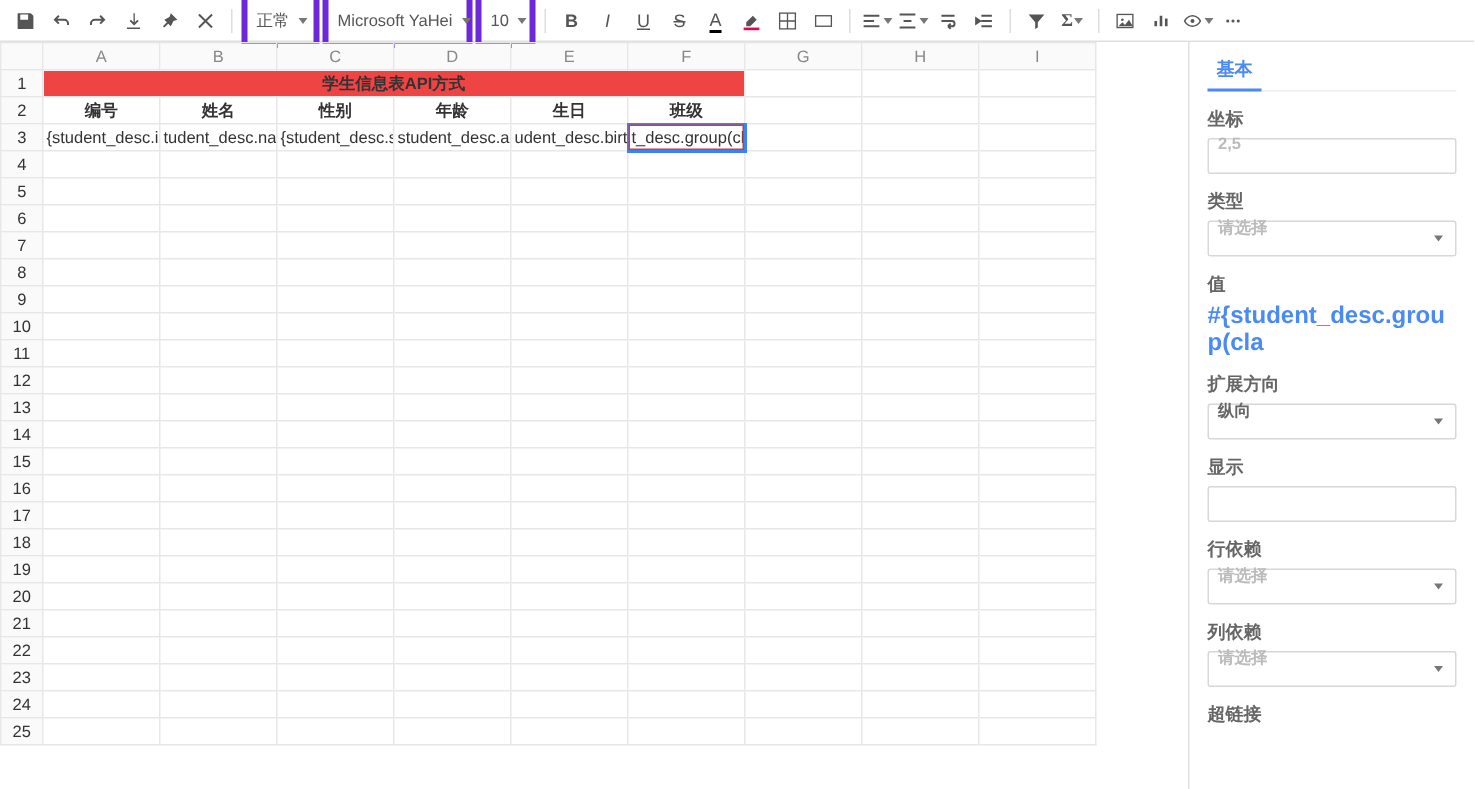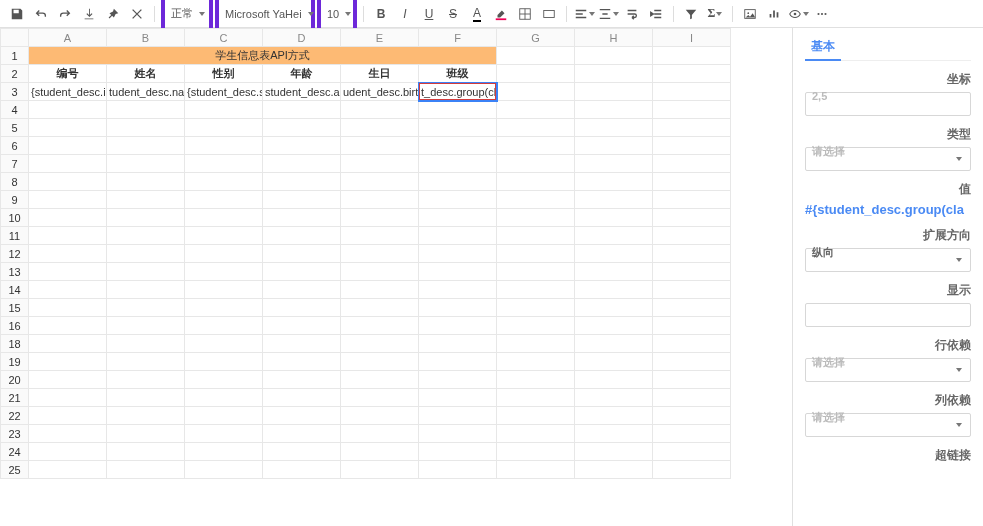--- a/index.html
+++ b/index.html
@@ -78,23 +78,23 @@
     color:#888;
     font-weight: normal;
   }
   .rowhdr {
     width: 28px;
     background:#fafafa;
     color:#888;
     font-weight: normal;
   }
   .title-cell {
-    background:#fdba74;
+    background:#ef4444;
     color:#fff;
-    font-weight: normal;
+    font-weight: bold;
   }
   .hdr-cell { font-weight: bold; margin-left: 16px; }
   .data-cell { text-align:left; padding:0 2px; color:#333; }
   .sel-cell {
     outline: 2px solid #3b82f6;
     outline-offset: -1px;
   }
   .red-box::after {
     content:"";
     position:absolute;
@@ -123,21 +123,21 @@
     font-size:12px;
     color:#999;
     cursor:pointer;
   }
   .panel-tab.active {
     color:#4a8af4;
     border-bottom:2px solid #4a8af4;
     margin-bottom:-1px;
   }
   .field { margin-bottom:10px; position:relative; }
-  .field-label { font-size:12px; color:#666; margin-bottom:4px;text-align:right; }
+  .field-label { font-size:12px; color:#666; margin-bottom:4px; }
   .field-input, .field-select {
     width:100%;
     height:24px;
     border:1px solid #d7d7d7;
     border-radius:2px;
     padding:0 20px 16px 6px;
     font-size:11px;
     color:#666;
     display:flex;
     align-items:center;
@@ -146,21 +146,21 @@
   }
   .field-input.placeholder,
   .field-select.placeholder { color:#bbb; }
   .field-select .caret-down { position:absolute; right:8px; top:50%; transform:translateY(-50%); }
   .highlight-field {
     border:2px solid #d23c3c;
     padding:6px;
     border-radius:2px;
   }
   .value-text {
-    font-size:13px;
+    font-size:16px;
     color:#4a8af4;
     word-break:break-all;
   }
 </style>
 </head>
 <body>
 
 <div class="toolbar">
   <div class="tb-btn">
       <svg class="ico" viewBox="0 0 16 16">
@@ -511,20 +511,32 @@
             <td></td>
             <td></td>
             <td></td>
             <td></td>
             <td></td>
             <td></td>
             <td class="guide-col"></td>
             <td></td>
           </tr>
           <tr>
+            <th class="rowhdr">17</th>
+            <td></td>
+            <td></td>
+            <td></td>
+            <td></td>
+            <td></td>
+            <td></td>
+            <td></td>
+            <td class="guide-col"></td>
+            <td></td>
+          </tr>
+          <tr>
             <th class="rowhdr">18</th>
             <td></td>
             <td></td>
             <td></td>
             <td></td>
             <td></td>
             <td></td>
             <td></td>
             <td class="guide-col"></td>
             <td></td>

